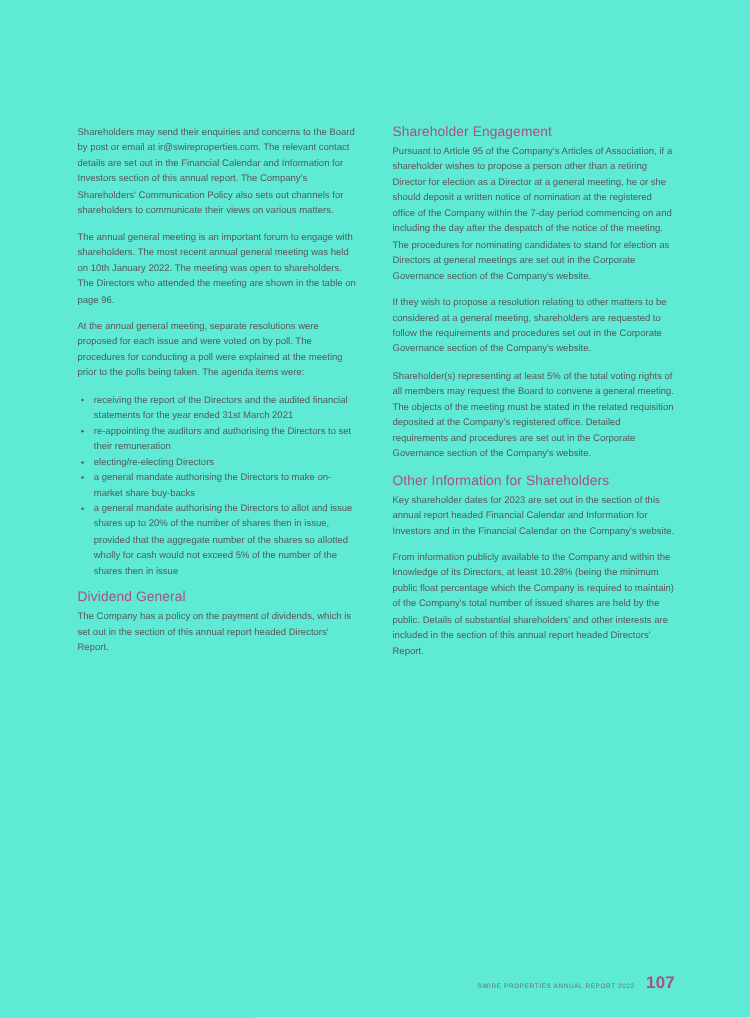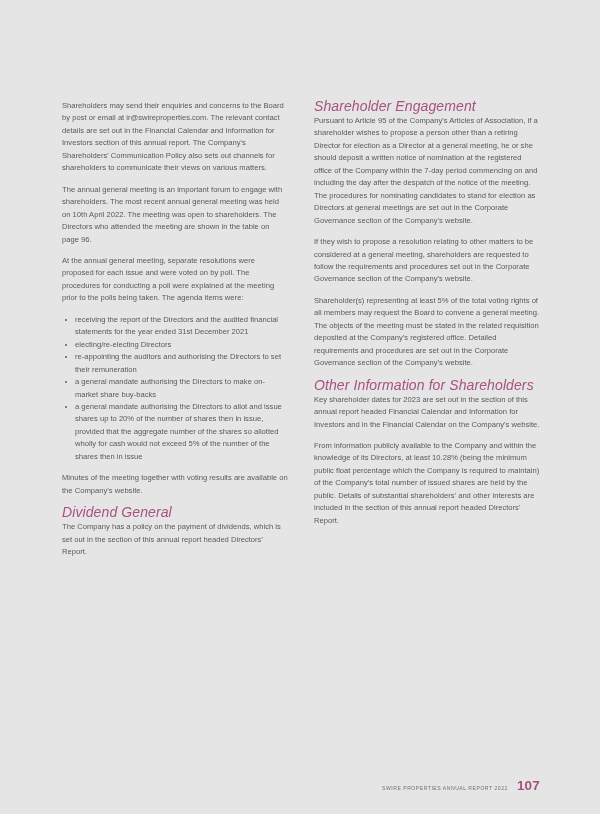--- a/index.html
+++ b/index.html
@@ -15,45 +15,44 @@
     position: relative;
     overflow: hidden;
   }
 
   .page {
     position: absolute;
     left: 0;
     top: 0;
     width: 600px;
     height: 814px;
-    background: #e5e5e5;
+    background: #5eead4;
   }
 
   .content {
     position: absolute;
     left: 62px;
     top: 100px;
     width: 478px;
     display: flex;
     gap: 26px;
     align-items: flex-start;
   }
 
   .column {
     width: 226px;
   }
 
   h2.section-heading {
-    font-size: 14px;
+    font-size: 11px;
     line-height: 13px;
     font-weight: normal;
     color: #a8527f;
     margin: 0 0 2px 0;
     letter-spacing: 0.1px;
-    font-style: italic;
   }
 
   .column > h2.section-heading.spaced-above {
     margin-top: 2px;
   }
 
   p.body-text {
     font-size: 7.6px;
     line-height: 12.45px;
     margin: 0 0 9px 0;
@@ -121,33 +120,32 @@
 
 <div class="page">
 
   <div class="content">
 
     <div class="column">
 
       <p class="body-text">Shareholders may send their enquiries and concerns to the Board by post or email at ir@swireproperties.com. The relevant contact details are set out in the Financial Calendar and Information for Investors section of this annual report. The Company's Shareholders' Communication Policy also sets out channels for shareholders to communicate their views on various matters.</p>
 
 
-      <p class="body-text">The annual general meeting is an important forum to engage with shareholders. The most recent annual general meeting was held on 10th April 2022. The meeting was open to shareholders. The Directors who attended the meeting are shown in the table on page 96.</p>
+      <p class="body-text">The annual general meeting is an important forum to engage with shareholders. The most recent annual general meeting was held on 10th January 2022. The meeting was open to shareholders. The Directors who attended the meeting are shown in the table on page 96.</p>
 
       <p class="body-text">At the annual general meeting, separate resolutions were proposed for each issue and were voted on by poll. The procedures for conducting a poll were explained at the meeting prior to the polls being taken. The agenda items were:</p>
 
       <ul class="bullet-list">
-        <li>receiving the report of the Directors and the audited financial statements for the year ended 31st December 2021</li>
+        <li>receiving the report of the Directors and the audited financial statements for the year ended 31st March 2021</li>
+        <li>re-appointing the auditors and authorising the Directors to set their remuneration</li>
         <li>electing/re-electing Directors</li>
-        <li>re-appointing the auditors and authorising the Directors to set their remuneration</li>
         <li>a general mandate authorising the Directors to make on-market share buy-backs</li>
         <li>a general mandate authorising the Directors to allot and issue shares up to 20% of the number of shares then in issue, provided that the aggregate number of the shares so allotted wholly for cash would not exceed 5% of the number of the shares then in issue</li>
       </ul>
 
-      <p class="body-text">Minutes of the meeting together with voting results are available on the Company's website.</p>
 
       <h2 class="section-heading spaced-above">Dividend General</h2>
 
       <p class="body-text tight">The Company has a policy on the payment of dividends, which is set out in the section of this annual report headed Directors' Report.</p>
 
     </div>
 
     <div class="column">
 
       <h2 class="section-heading">Shareholder Engagement</h2>

